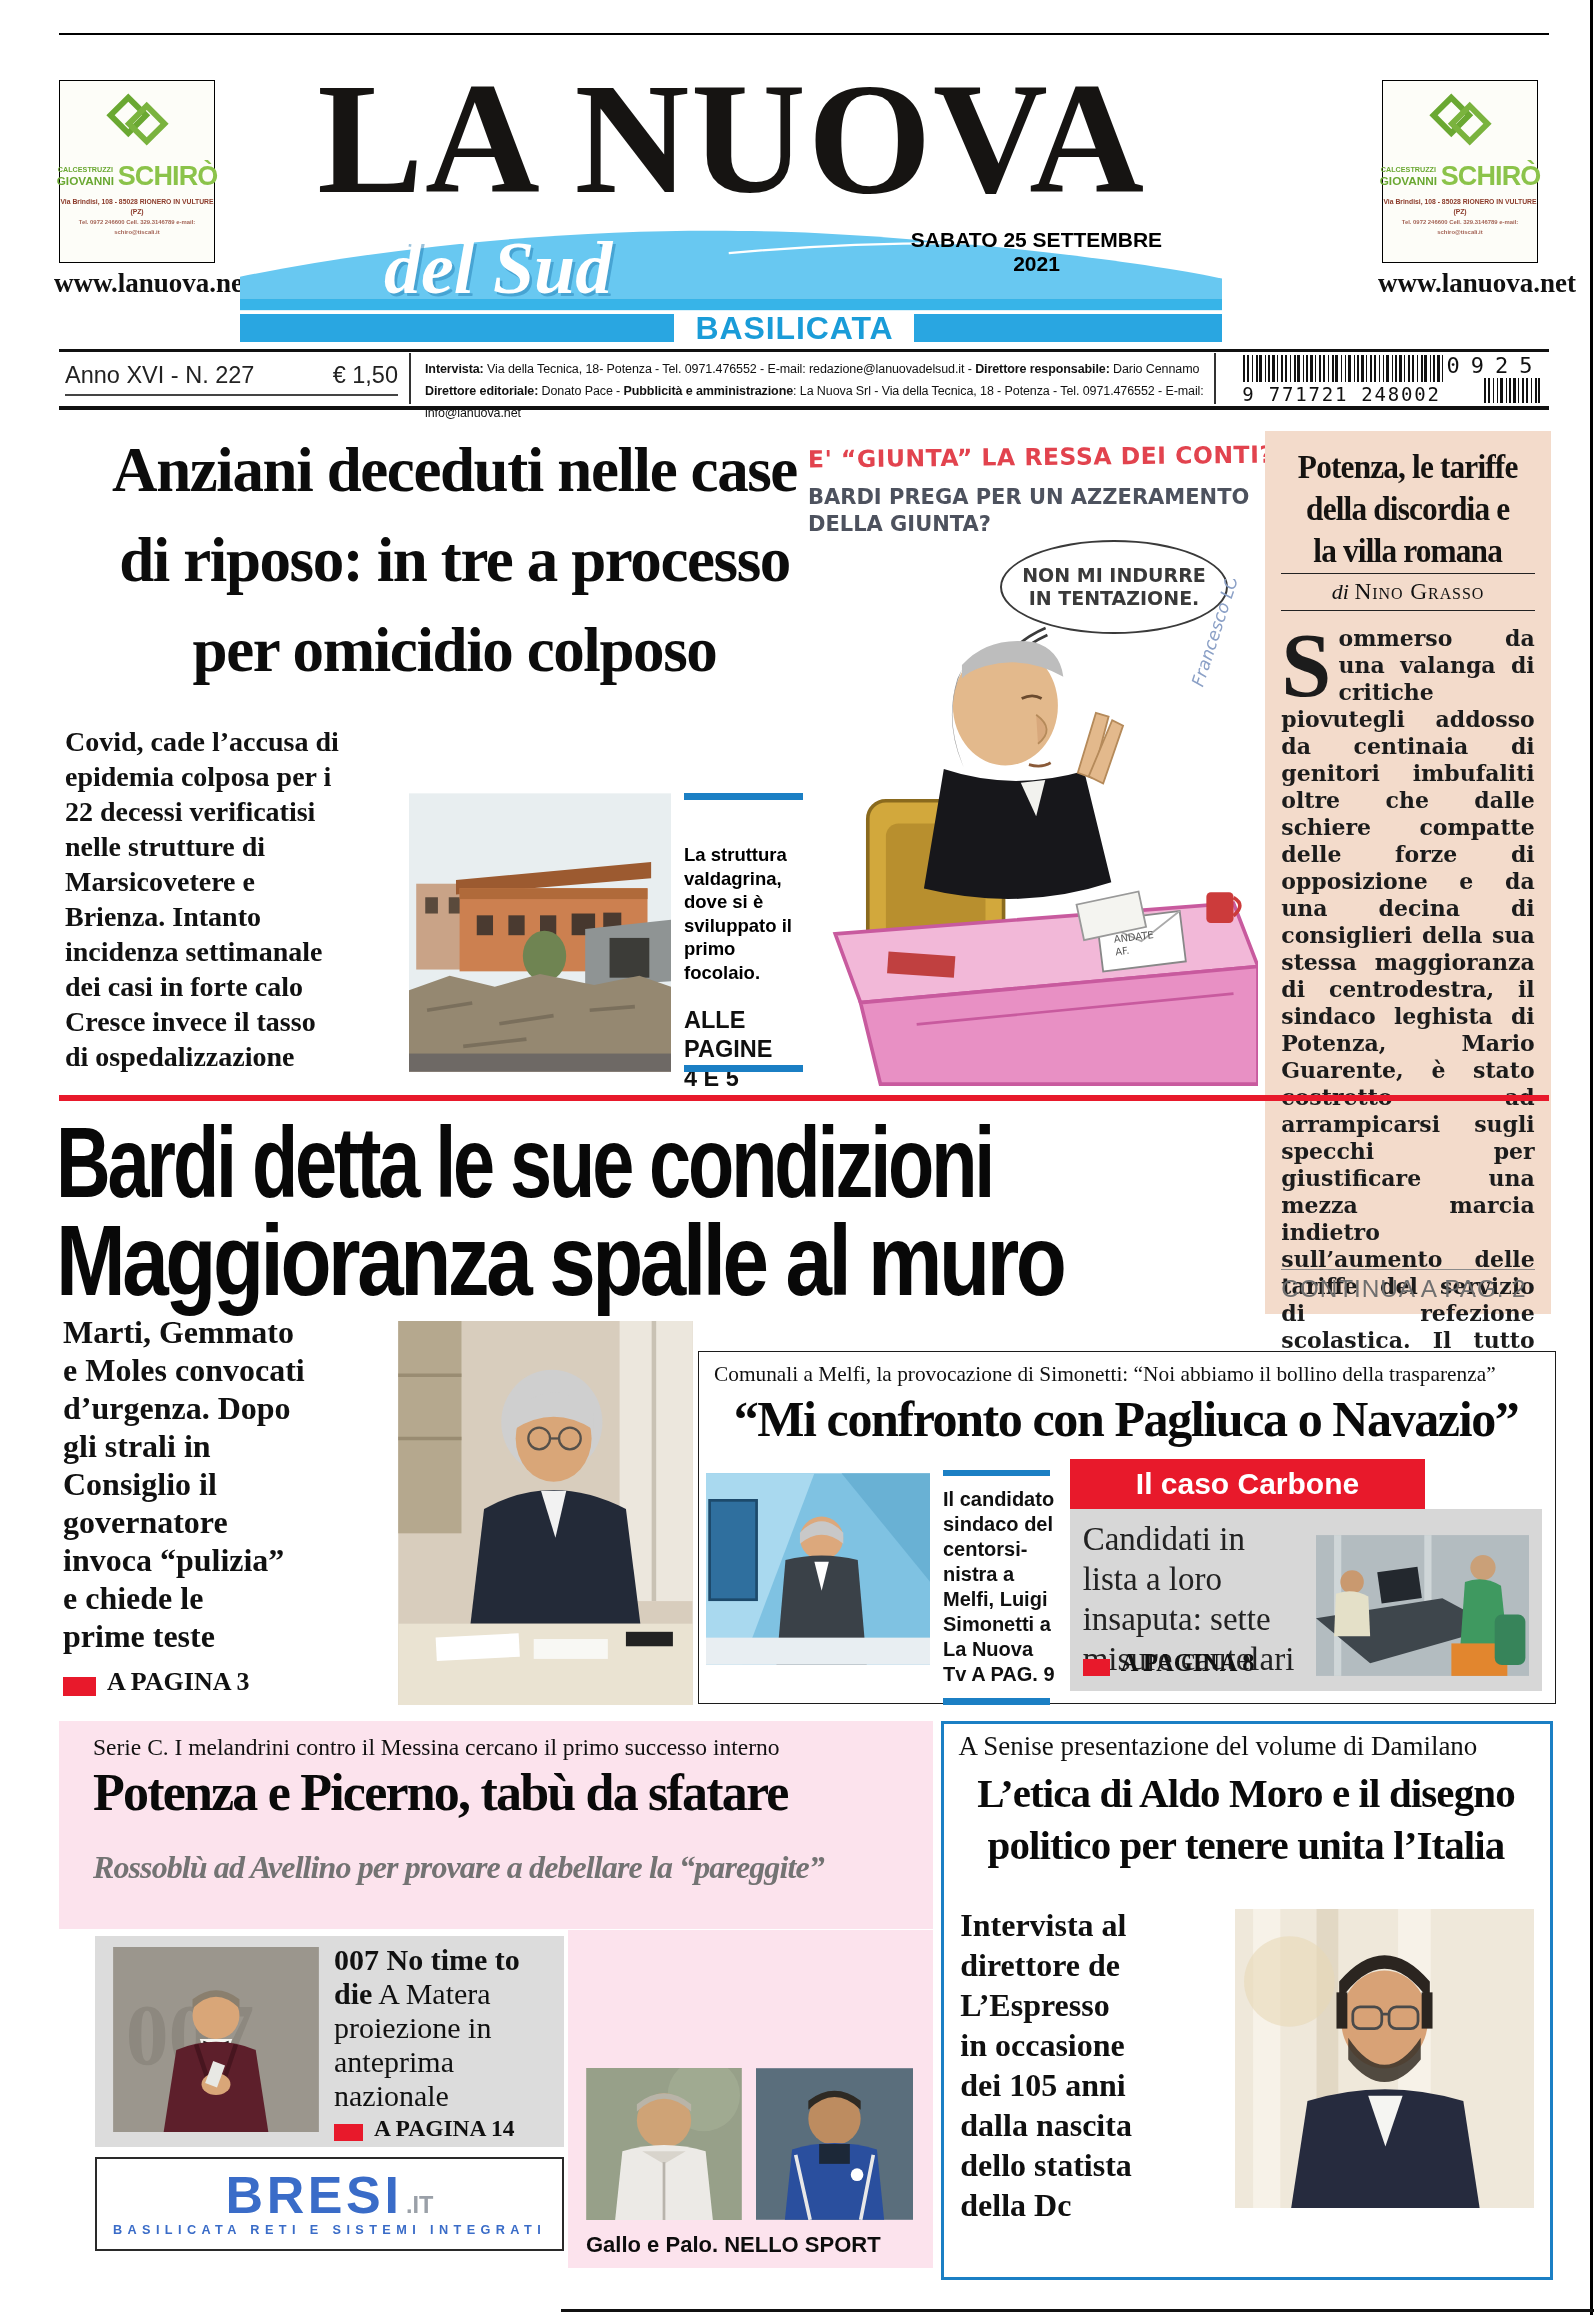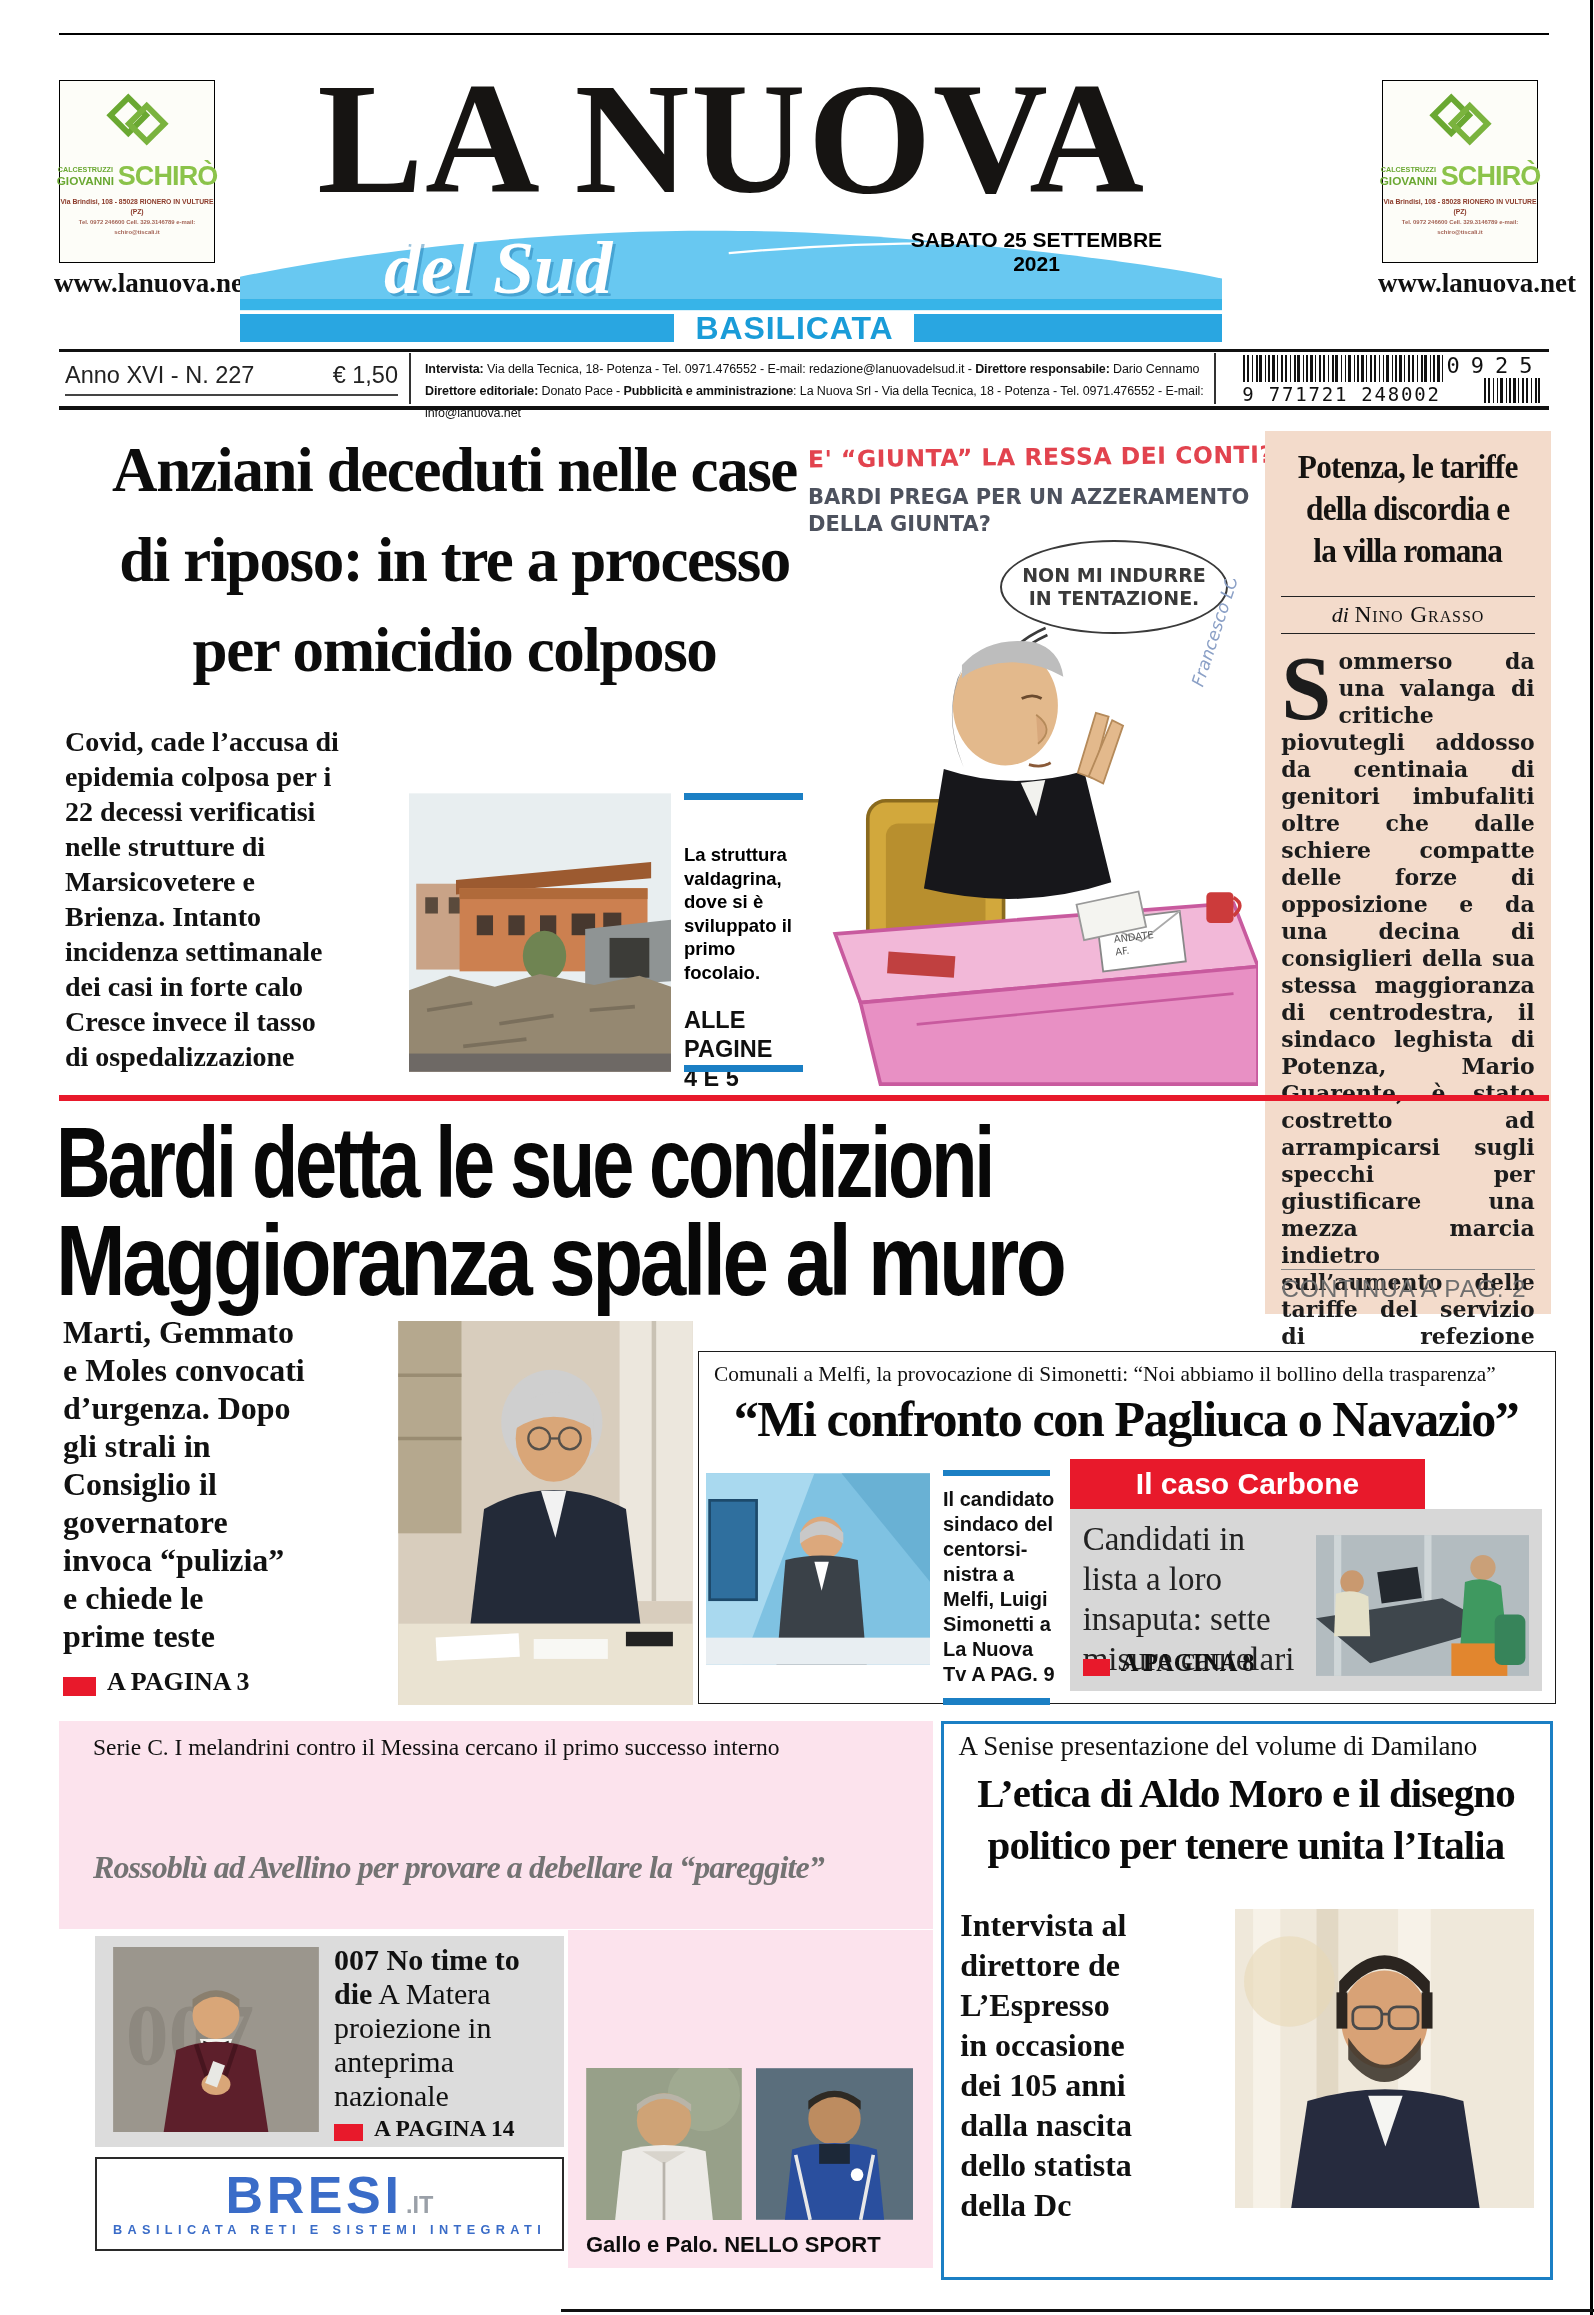--- a/index.html
+++ b/index.html
@@ -209,21 +209,21 @@
     <path d="M470,352 q14,8 0,20" stroke="#cc3b3b" stroke-width="4" fill="none"></path>
     <rect x="88" y="414" width="74" height="24" fill="#c04040" transform="rotate(4 125 426)"></rect>
 
     <text x="436" y="120" transform="rotate(-72 436 120)" font-family="DejaVu Sans" font-style="italic" font-size="19" fill="#8ba0c6">Francesco LORISO</text>
   </svg>
 
   <div class="abs" style="left:1265px;top:431px;width:286px;height:883px;background:#f3dbcb;box-sizing:border-box;padding:14.5px 16.3px;">
     <div class="serif b ctr pre" style="font-size:33px;line-height:42px;letter-spacing:-0.9px;transform:scaleX(.95);transform-origin:center top;color:#151311;">Potenza, le tariffe
 della discordia e
 la villa romana</div>
-    <div class="ctr" style="margin-top:24px;border-top:1.8px solid #222;border-bottom:1.8px solid #222;padding:4.5px 0;">
+    <div class="ctr" style="margin-top:1px;border-top:1.8px solid #222;border-bottom:1.8px solid #222;padding:4.5px 0;">
       <span class="serif i" style="font-size:22px;">di </span><span class="serif" style="font-size:23.5px;font-variant:small-caps;letter-spacing:0.9px;">Nino Grasso</span>
     </div>
     <div class="slab b just" style="margin-top:14.5px;font-size:22px;line-height:27px;color:#1c1c1c;">
       <span class="serif b" style="float:left;font-size:90px;line-height:72px;padding:5.4px 7.2px 0 0;">S</span><span>ommerso da una valanga di critiche piovutegli addosso da centinaia di genitori imbufaliti oltre che dalle schiere compatte delle forze di opposizione e da una decina di consiglieri della sua stessa maggioranza di centrodestra, il sindaco leghista di Potenza, Mario Guarente, è stato costretto ad arrampicarsi sugli specchi per giustificare una mezza marcia indietro sull’aumento delle tariffe del servizio di refezione scolastica. Il tutto nel vano tentativo di non far perdere la faccia alla sua assessora alla Pubblica Istruzione Alessandra Sagarese (...)</span>
     </div>
     <div class="abs sans" style="left:16.3px;right:16.3px;bottom:11px;border-top:1.8px solid #8a8a8a;padding-top:5.4px;font-size:24.4px;color:#6e6e6e;letter-spacing:0.9px;">CONTINUA A PAG. 2</div>
   </div>
 
   <div class="abs" style="left:59px;top:1095px;width:1490px;height:6.3px;background:#e8192b;"></div>
 
@@ -314,20 +314,21 @@
         <rect x="198" y="88" width="34" height="56" rx="8" fill="#37845a"></rect>
       </svg>
       <div class="abs" style="left:12.7px;top:190px;">
         <span class="red-sq" style="width:27px;height:17px;"></span><span class="serif b" style="font-size:24.4px;">A PAGINA 8</span>
       </div>
     </div>
   </div>
 
   <div class="abs" style="left:59px;top:1721px;width:874px;height:208px;background:#fce3ed;">
     <div class="serif" style="position:absolute;left:34px;top:12.7px;font-size:23.5px;color:#111;white-space:nowrap;">Serie C. I melandrini contro il Messina cercano il primo successo interno</div>
+    <div class="serif b" style="position:absolute;left:34px;top:42px;font-size:52px;letter-spacing:-1.8px;color:#0a0a0a;white-space:nowrap;">Potenza e Picerno, tabù da sfatare</div>
     <div class="serif b i" style="position:absolute;left:34px;top:128px;font-size:32px;letter-spacing:-0.9px;color:#737373;white-space:nowrap;">Rossoblù ad Avellino per provare a debellare la “pareggite”</div>
   </div>
 
   <div class="abs" style="left:568px;top:1930px;width:365px;height:338px;background:#fce3ed;">
     <svg class="abs" style="left:18px;top:138px;" width="156" height="152" viewBox="0 0 172 168">
       <rect width="172" height="168" fill="#97a089"></rect>
       <circle cx="130" cy="30" r="40" fill="#aab499" opacity=".5"></circle>
       <circle cx="86" cy="58" r="30" fill="#cfa376"></circle>
       <path d="M56,48 Q86,20 116,48 L116,40 Q86,16 56,40 Z" fill="#b9b4a8"></path>
       <path d="M40,92 Q86,78 132,92 L140,168 L32,168 Z" fill="#eceae6"></path>

